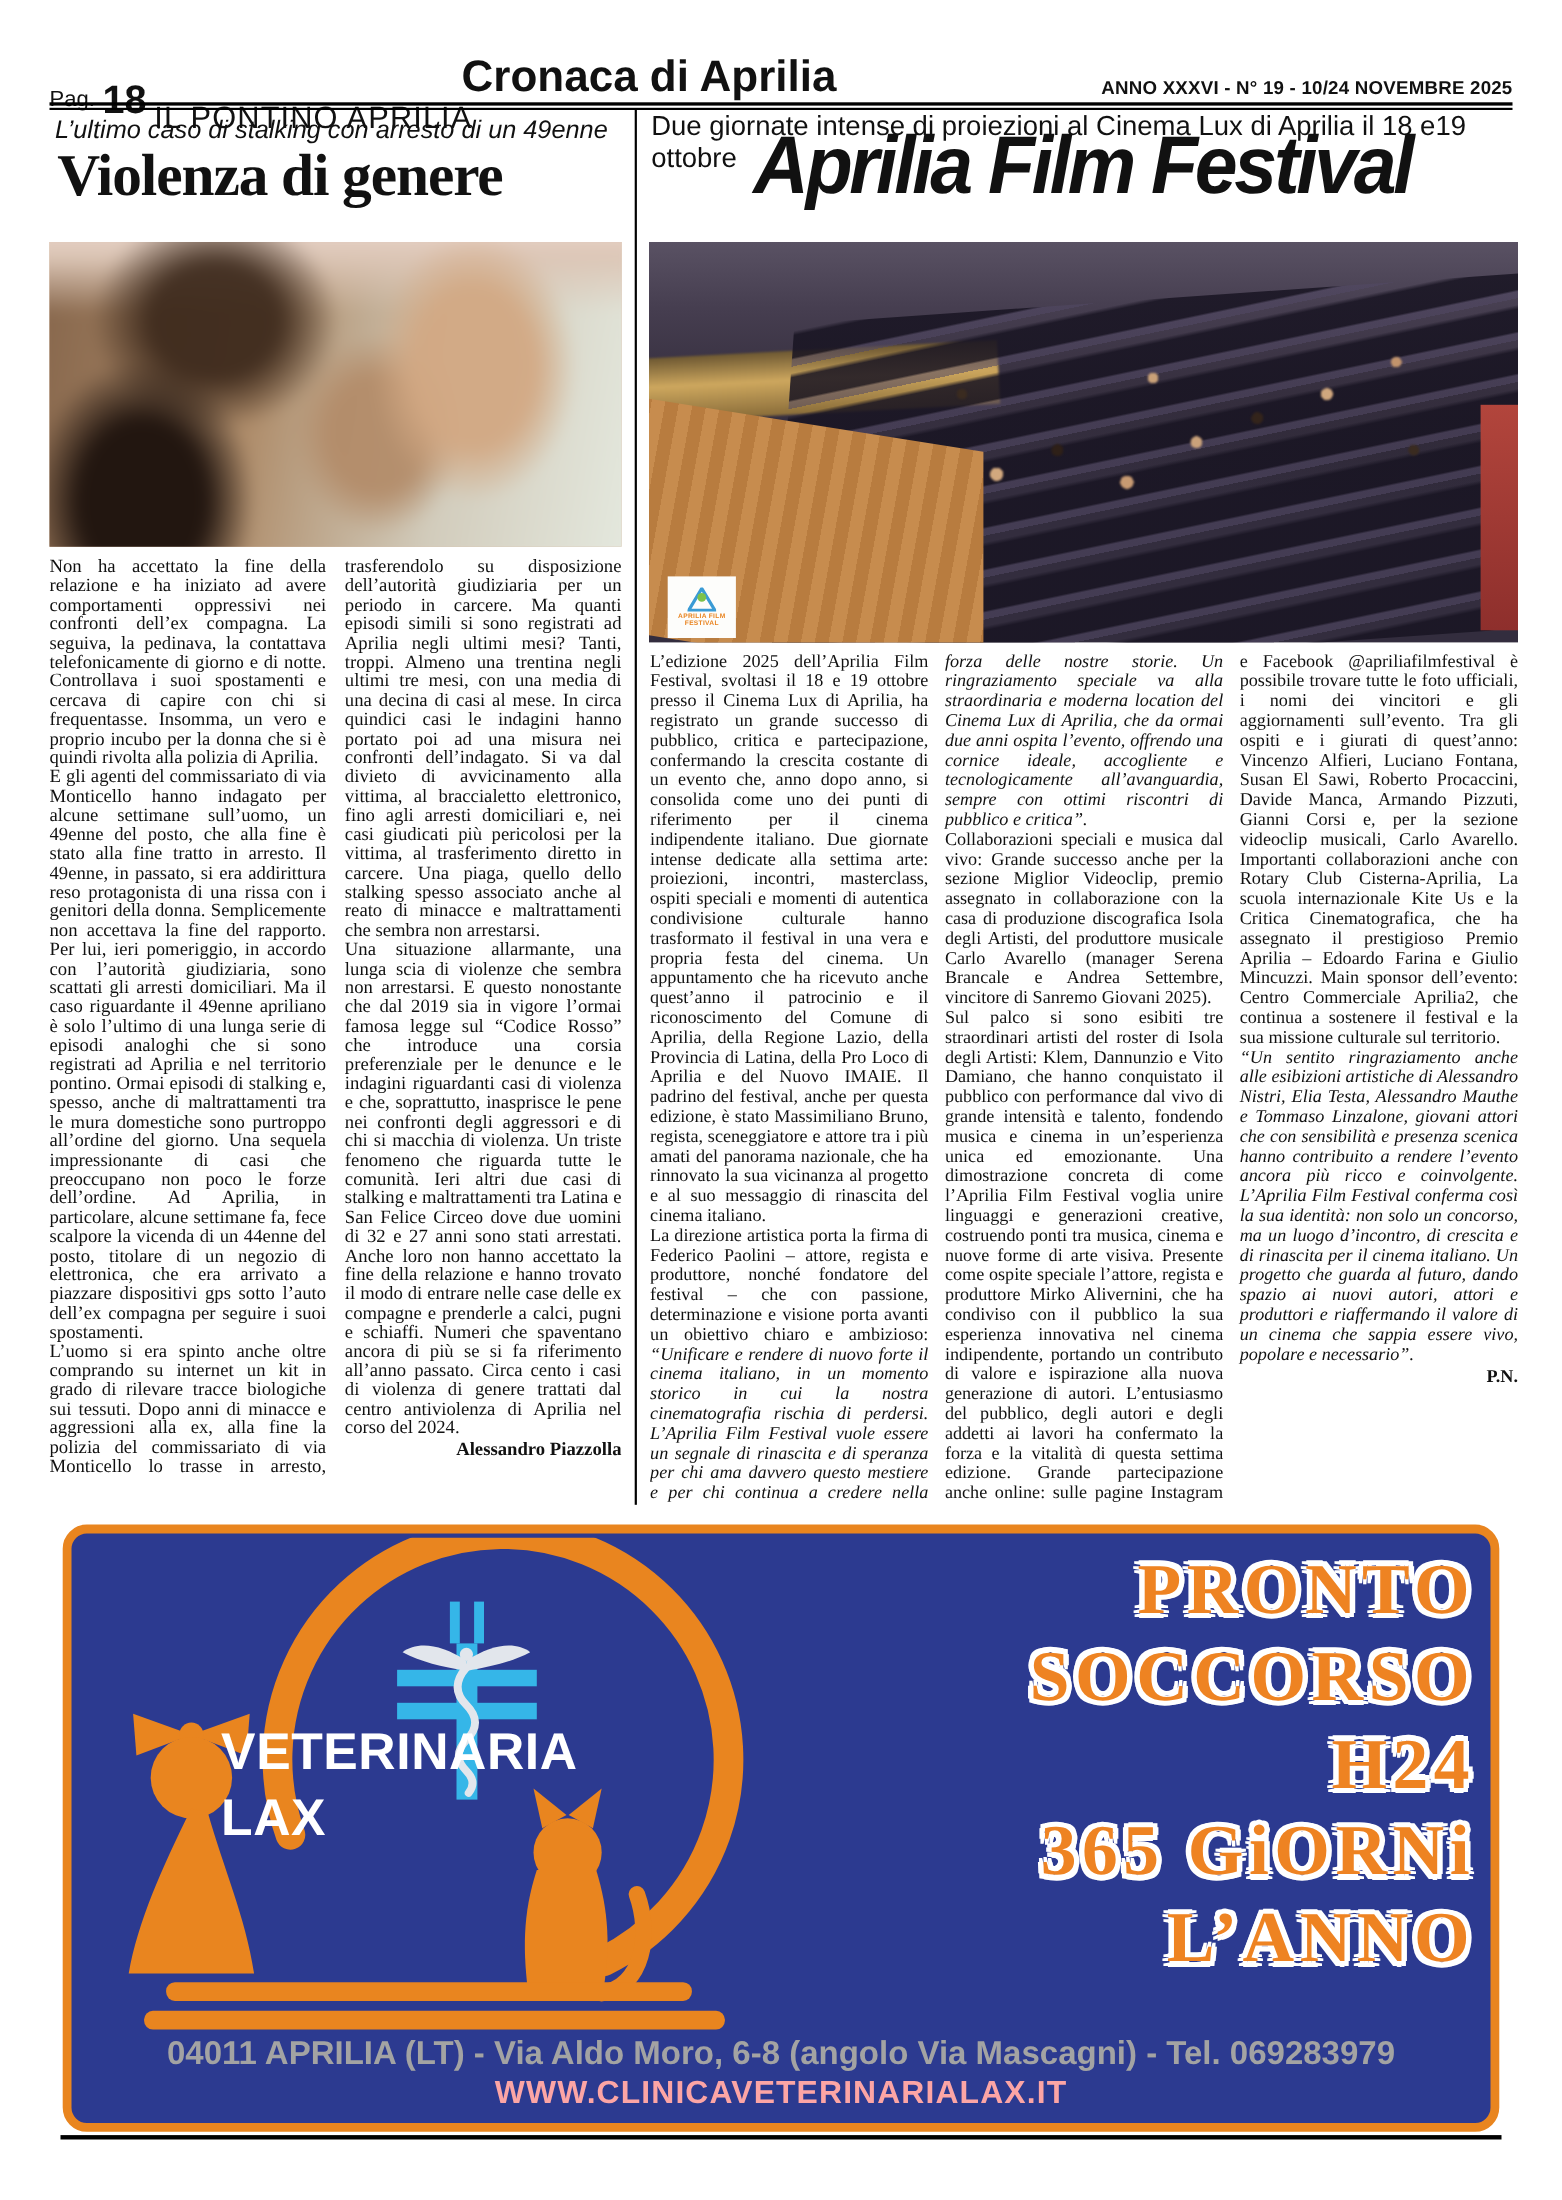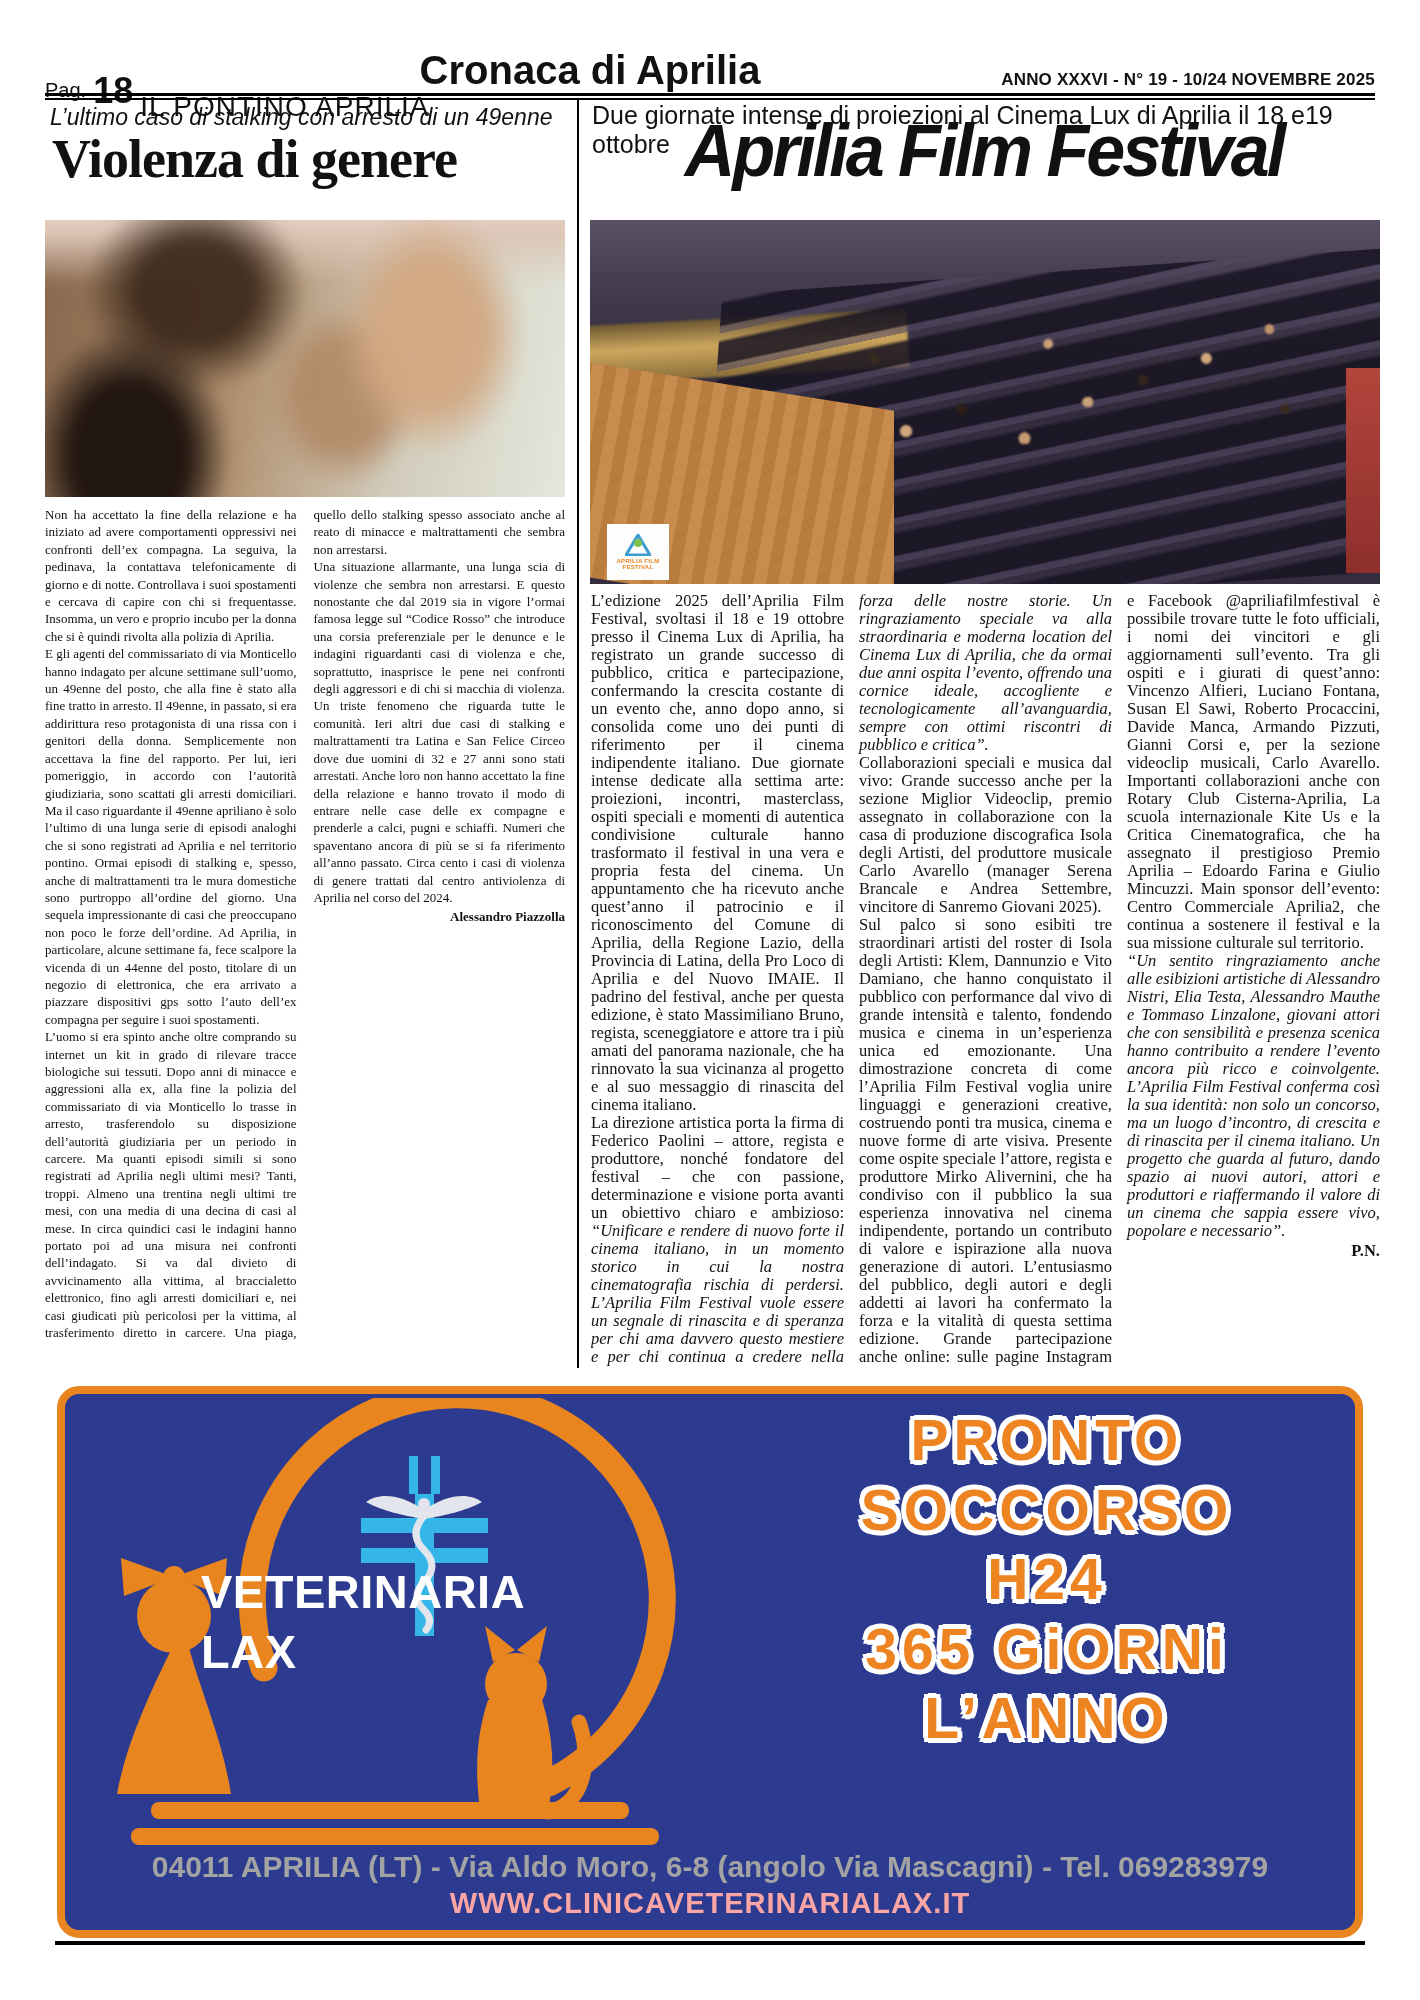--- a/index.html
+++ b/index.html
@@ -58,34 +58,34 @@
       radial-gradient(8px 8px at 86% 30%, #c2946c 0 60%, transparent 61%),
       radial-gradient(8px 8px at 58% 34%, #caa178 0 60%, transparent 61%),
       radial-gradient(8px 8px at 36% 38%, #3a2b20 0 60%, transparent 61%),
       radial-gradient(8px 8px at 88% 52%, #3a2b20 0 60%, transparent 61%);}
   .cin-red{position:absolute;right:0;top:148px;width:34px;height:205px;background:linear-gradient(#b2453c,#8e2f2c);}
   .cin-logo-box{position:absolute;left:17px;bottom:4px;width:62px;height:56px;background:#fdfdfb;display:flex;flex-direction:column;align-items:center;justify-content:center;gap:2px;}
   .cin-logo-text{font-family:"Liberation Sans",sans-serif;font-weight:bold;font-size:6px;color:#e98420;text-align:center;letter-spacing:.3px;}
 
   
   .cols{text-align:justify;overflow:hidden;column-fill:auto;}
-  #left-cols{left:45px;top:506px;width:520px;height:852px;column-count:2;column-gap:17px;font-size:13px;line-height:17.4px;}
+  #left-cols{left:45px;top:506px;width:520px;height:852px;column-count:2;column-gap:17px;font-size:17px;line-height:17.4px;}
   #right-cols{left:591px;top:592px;width:789px;height:780px;column-count:3;column-gap:15px;font-size:16.5px;line-height:18px;}
   .cols p.para{margin:0;hyphens:auto;-webkit-hyphens:auto;}
   .seg-i{font-style:italic;}
   .byline{margin:2px 0 4px 0;text-align:right;font-weight:bold;}
 
   
   #ad{left:57px;top:1386px;width:1306px;height:552px;background:#2c3a90;border:8px solid #e9851f;border-radius:22px;box-sizing:border-box;overflow:hidden;}
   #ad-black-rule{left:55px;top:1941px;width:1310px;height:4px;background:#000;}
   #ad-logo-svg{position:absolute;left:14px;top:4px;width:700px;height:462px;}
   #clinic-name{position:absolute;left:136px;top:168px;width:400px;font-family:"Liberation Sans",sans-serif;font-weight:bold;font-size:47px;line-height:1.27;color:#fff;letter-spacing:.5px;}
   #ad-slogan{position:absolute;left:688px;top:12px;width:588px;text-align:center;}
-  .slogan-line{font-family:Liberation Sans, sans-serif;font-weight:bold;font-size:57px;line-height:1.22;color:#ee8322;letter-spacing:5px;
-    text-shadow:-5px 0 0 #fff,5px 0 0 #fff,0 -5px 0 #fff,0 5px 0 #fff,-4px -4px 0 #fff,4px -4px 0 #fff,-4px 4px 0 #fff,4px 4px 0 #fff;}
+  .slogan-line{font-family:Liberation Serif, serif;font-weight:bold;font-size:65px;line-height:1.22;color:#ee8322;letter-spacing:5px;
+    text-shadow:-5px 0 0 #fff,5px 0 0 #fff,0 -5px 0 #fff,0 5px 0 #fff,-4px -4px 0 #fff,4px -4px 0 #fff,-4px 4px 0 #fff,4px 4px 0 #fff;text-align:right;}
   #ad-address{position:absolute;left:0;bottom:46px;width:100%;text-align:center;font-family:"Liberation Sans",sans-serif;font-weight:bold;font-size:30px;color:#a3a3a3;}
   #ad-site{position:absolute;left:0;bottom:10px;width:100%;text-align:center;font-family:"Liberation Sans",sans-serif;font-weight:bold;font-size:29px;color:#fca5a5;letter-spacing:1px;}
 </style>
 </head>
 <body>
 
 <div class="abs" id="hdr-left">
   <span class="pag">Pag.</span>
   <span class="pagnum">18</span>
   <span class="masthead">IL PONTINO APRILIA</span>

